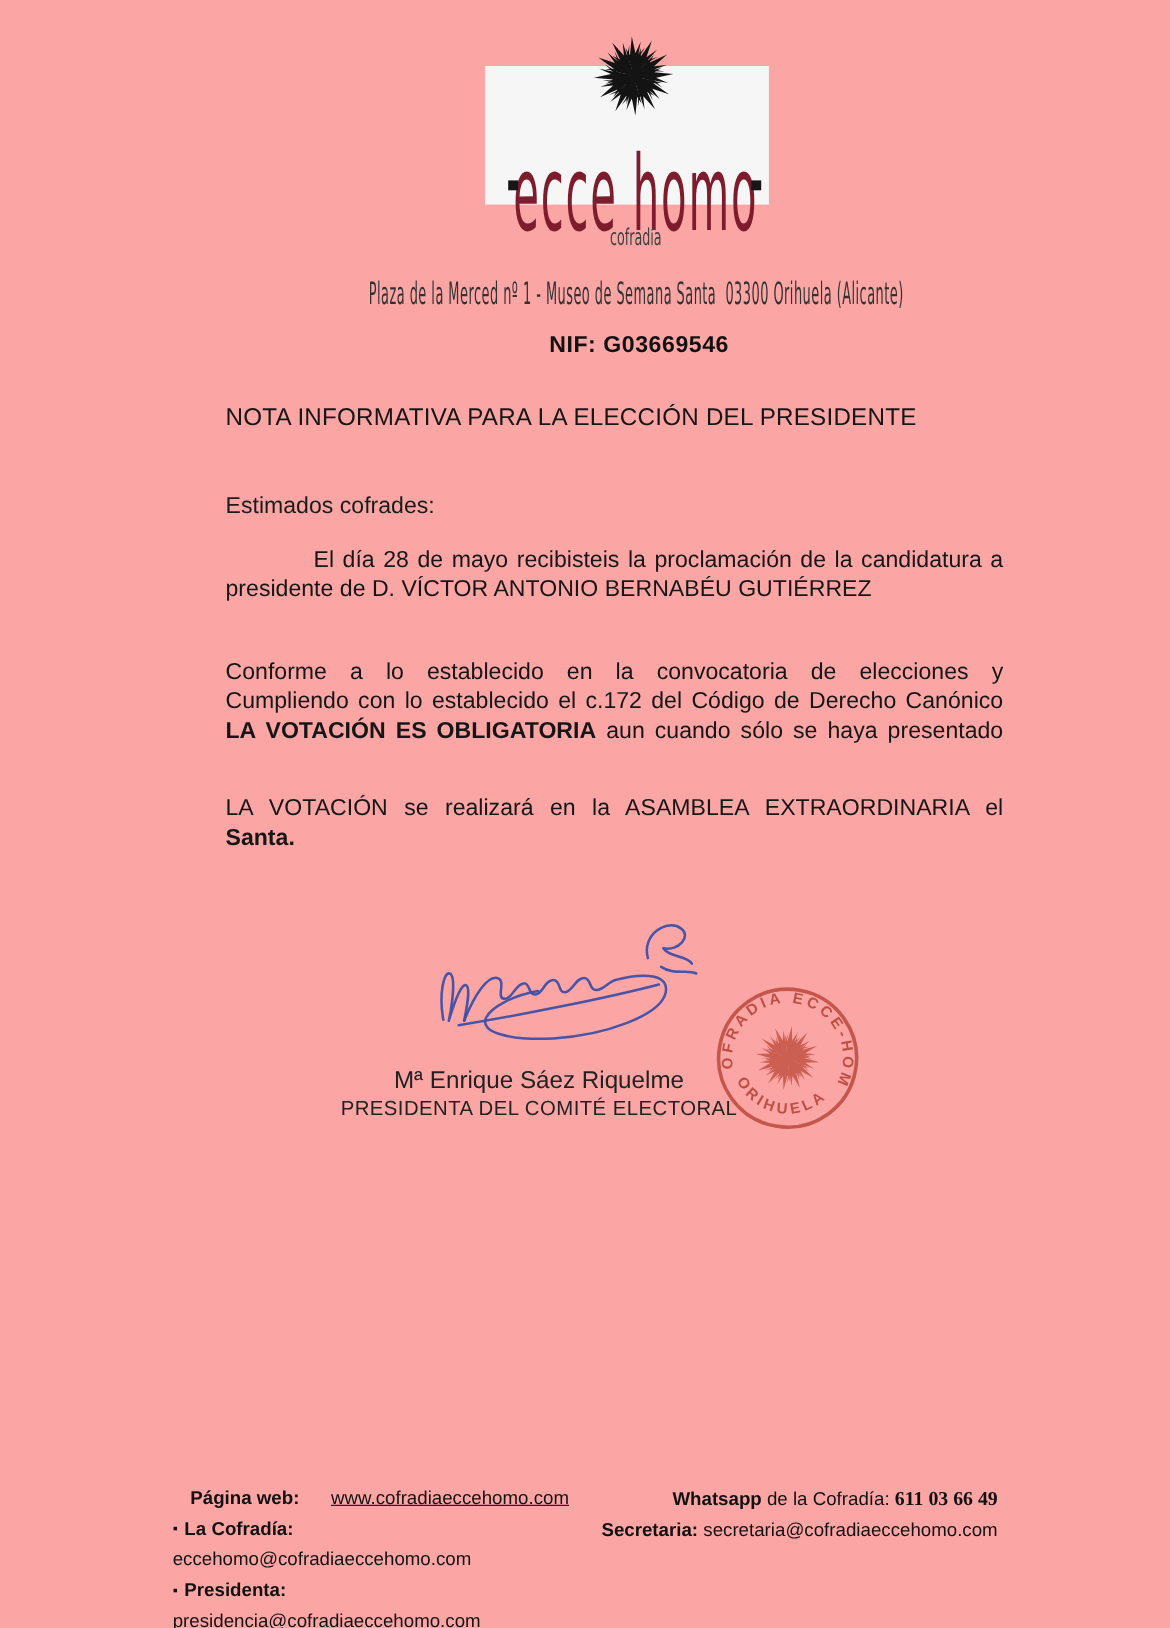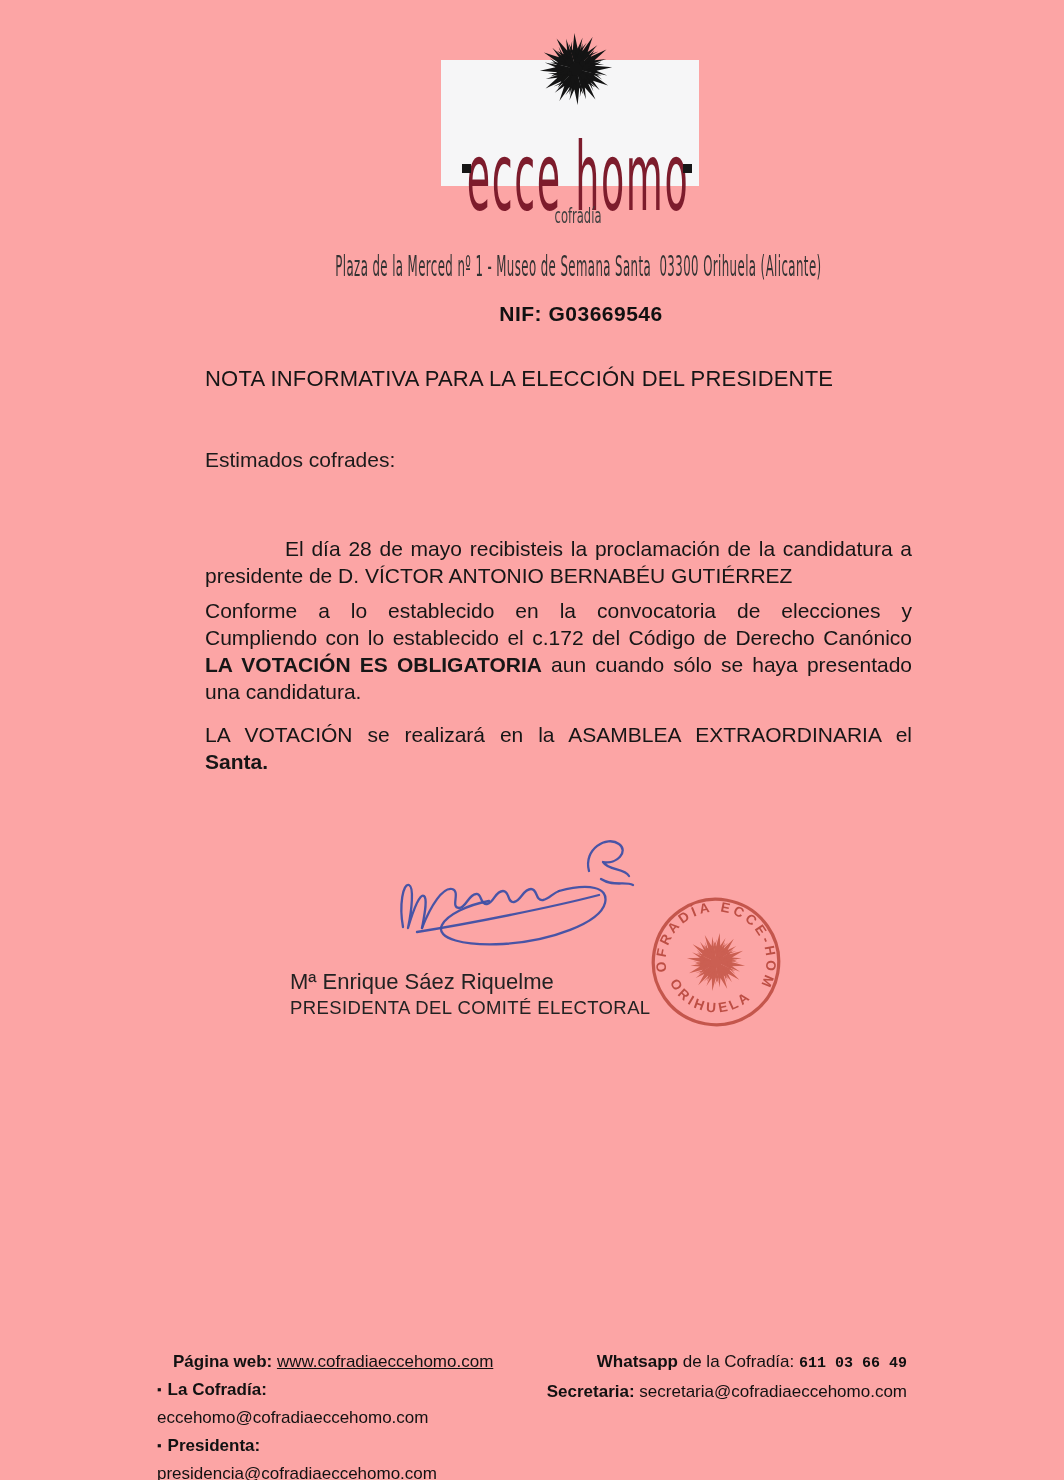--- a/index.html
+++ b/index.html
@@ -24,45 +24,45 @@
            font-family:"DejaVu Sans",sans-serif;font-size:28px;line-height:30px;
            letter-spacing:1px;color:#323232;transform:scaleX(0.42);transform-origin:50% 50%;
            white-space:nowrap;}
   .nif{left:0;top:302px;width:1162px;text-align:center;font-weight:bold;
        font-size:21px;letter-spacing:0.5px;color:#111;}
 
   
   .doc-title{left:205px;top:366px;width:720px;font-size:22px;letter-spacing:0.2px;color:#161616;}
   .salutation{left:205px;top:448px;font-size:21px;}
   .para{left:205px;width:707px;font-size:21px;line-height:27px;color:#161616;}
-  .p1{top:495px;margin-top:40px;} .p2{top:597px;} .p3{top:721px;}
+  .p1{top:495px;} .p2{top:597px;} .p3{top:721px;}
   .jl{text-align:justify;text-align-last:justify;}
   .indent{text-indent:80px;}
   .b{font-weight:bold;}
 
   
   .sig-svg{left:393px;top:831px;width:248px;height:128px;}
   .sig-stroke{fill:none;stroke:#3e4fa5;stroke-width:2.3;stroke-linecap:round;
               stroke-linejoin:round;opacity:0.95;}
-  .sig-name-block{left:290px;top:968px;width:400px;text-align:left;}
+  .sig-name-block{left:290px;top:968px;width:400px;text-align:center;}
   .sig-name{font-size:22px;line-height:27px;color:#222;}
   .sig-role{font-size:18.5px;line-height:26px;letter-spacing:0.4px;color:#222;}
   .stamp-svg{left:640px;top:886px;width:152px;height:152px;opacity:0.92;}
   .stamp-text{font-family:"Liberation Sans",sans-serif;font-weight:bold;
               font-size:14.5px;letter-spacing:3.5px;fill:#b8473c;}
 
   
   .footer{font-size:17px;line-height:28px;color:#111;}
   .f-left{left:157px;top:1348px;width:385px;}
   .f-right{left:505px;top:1348px;width:402px;text-align:right;}
   .f-line1-left{padding-left:16px;}
   .fl{font-weight:bold;}
-  .f-url{text-decoration:underline;}
+  .f-url{text-decoration:underline;margin-left:24px;}
   .f-italic{}
-  .f-phone{font-family:Liberation Mono, monospace;font-weight:bold;font-size:15px;}
+  .f-phone{font-family:Liberation Serif, serif;font-weight:bold;font-size:18px;}
   .f-bullet{display:inline-block;margin-right:6px;font-size:13px;vertical-align:1px;}
 </style>
 </head>
 <body>
 
 <svg width="0" height="0" style="position:absolute">
   <defs>
     <path id="petal" d="M50,50 L41,19 L46,27 L48,6 L52,25 L58,12 L55,27 L63,18 L55,31 Z"></path>
     <g id="flower-shape">
       <use href="#petal" transform="rotate(0 50 50)"></use>
@@ -114,21 +114,20 @@
 
   <div class="abs para p1">
     <div class="jl indent">El día 28 de mayo recibisteis la proclamación de la candidatura a</div>
     <div>presidente de D. VÍCTOR ANTONIO BERNABÉU GUTIÉRREZ</div>
   </div>
 
   <div class="abs para p2">
     <div class="jl">Conforme a lo establecido en la convocatoria de elecciones y</div>
     <div class="jl">Cumpliendo con lo establecido el c.172 del Código de Derecho Canónico</div>
     <div class="jl"><span class="b">LA VOTACIÓN ES OBLIGATORIA</span><span> aun cuando sólo se haya presentado</span></div>
-    <div>una candidatura.</div>
   </div>
 
   <div class="abs para p3">
     <div class="jl">LA VOTACIÓN se realizará en la ASAMBLEA EXTRAORDINARIA el</div>
     <div class="b">Santa.</div>
   </div>
 
   <svg class="abs sig-svg" viewBox="0 0 248 128">
     <path class="sig-stroke" d="M10,96 C6,74 10,52 16,54 C21,56 19,78 15,97 C21,77 27,62 31,65 C35,68 31,86 29,97"></path>
     <path class="sig-stroke" d="M29,97 C38,74 50,56 59,58 C68,60 57,77 66,77 C73,77 75,64 83,63 C89,62 87,74 94,73 C101,72 102,60 110,60 C117,60 114,72 121,71 C128,70 130,58 138,58 C145,58 142,70 150,69 C156,68 160,62 166,60"></path>

